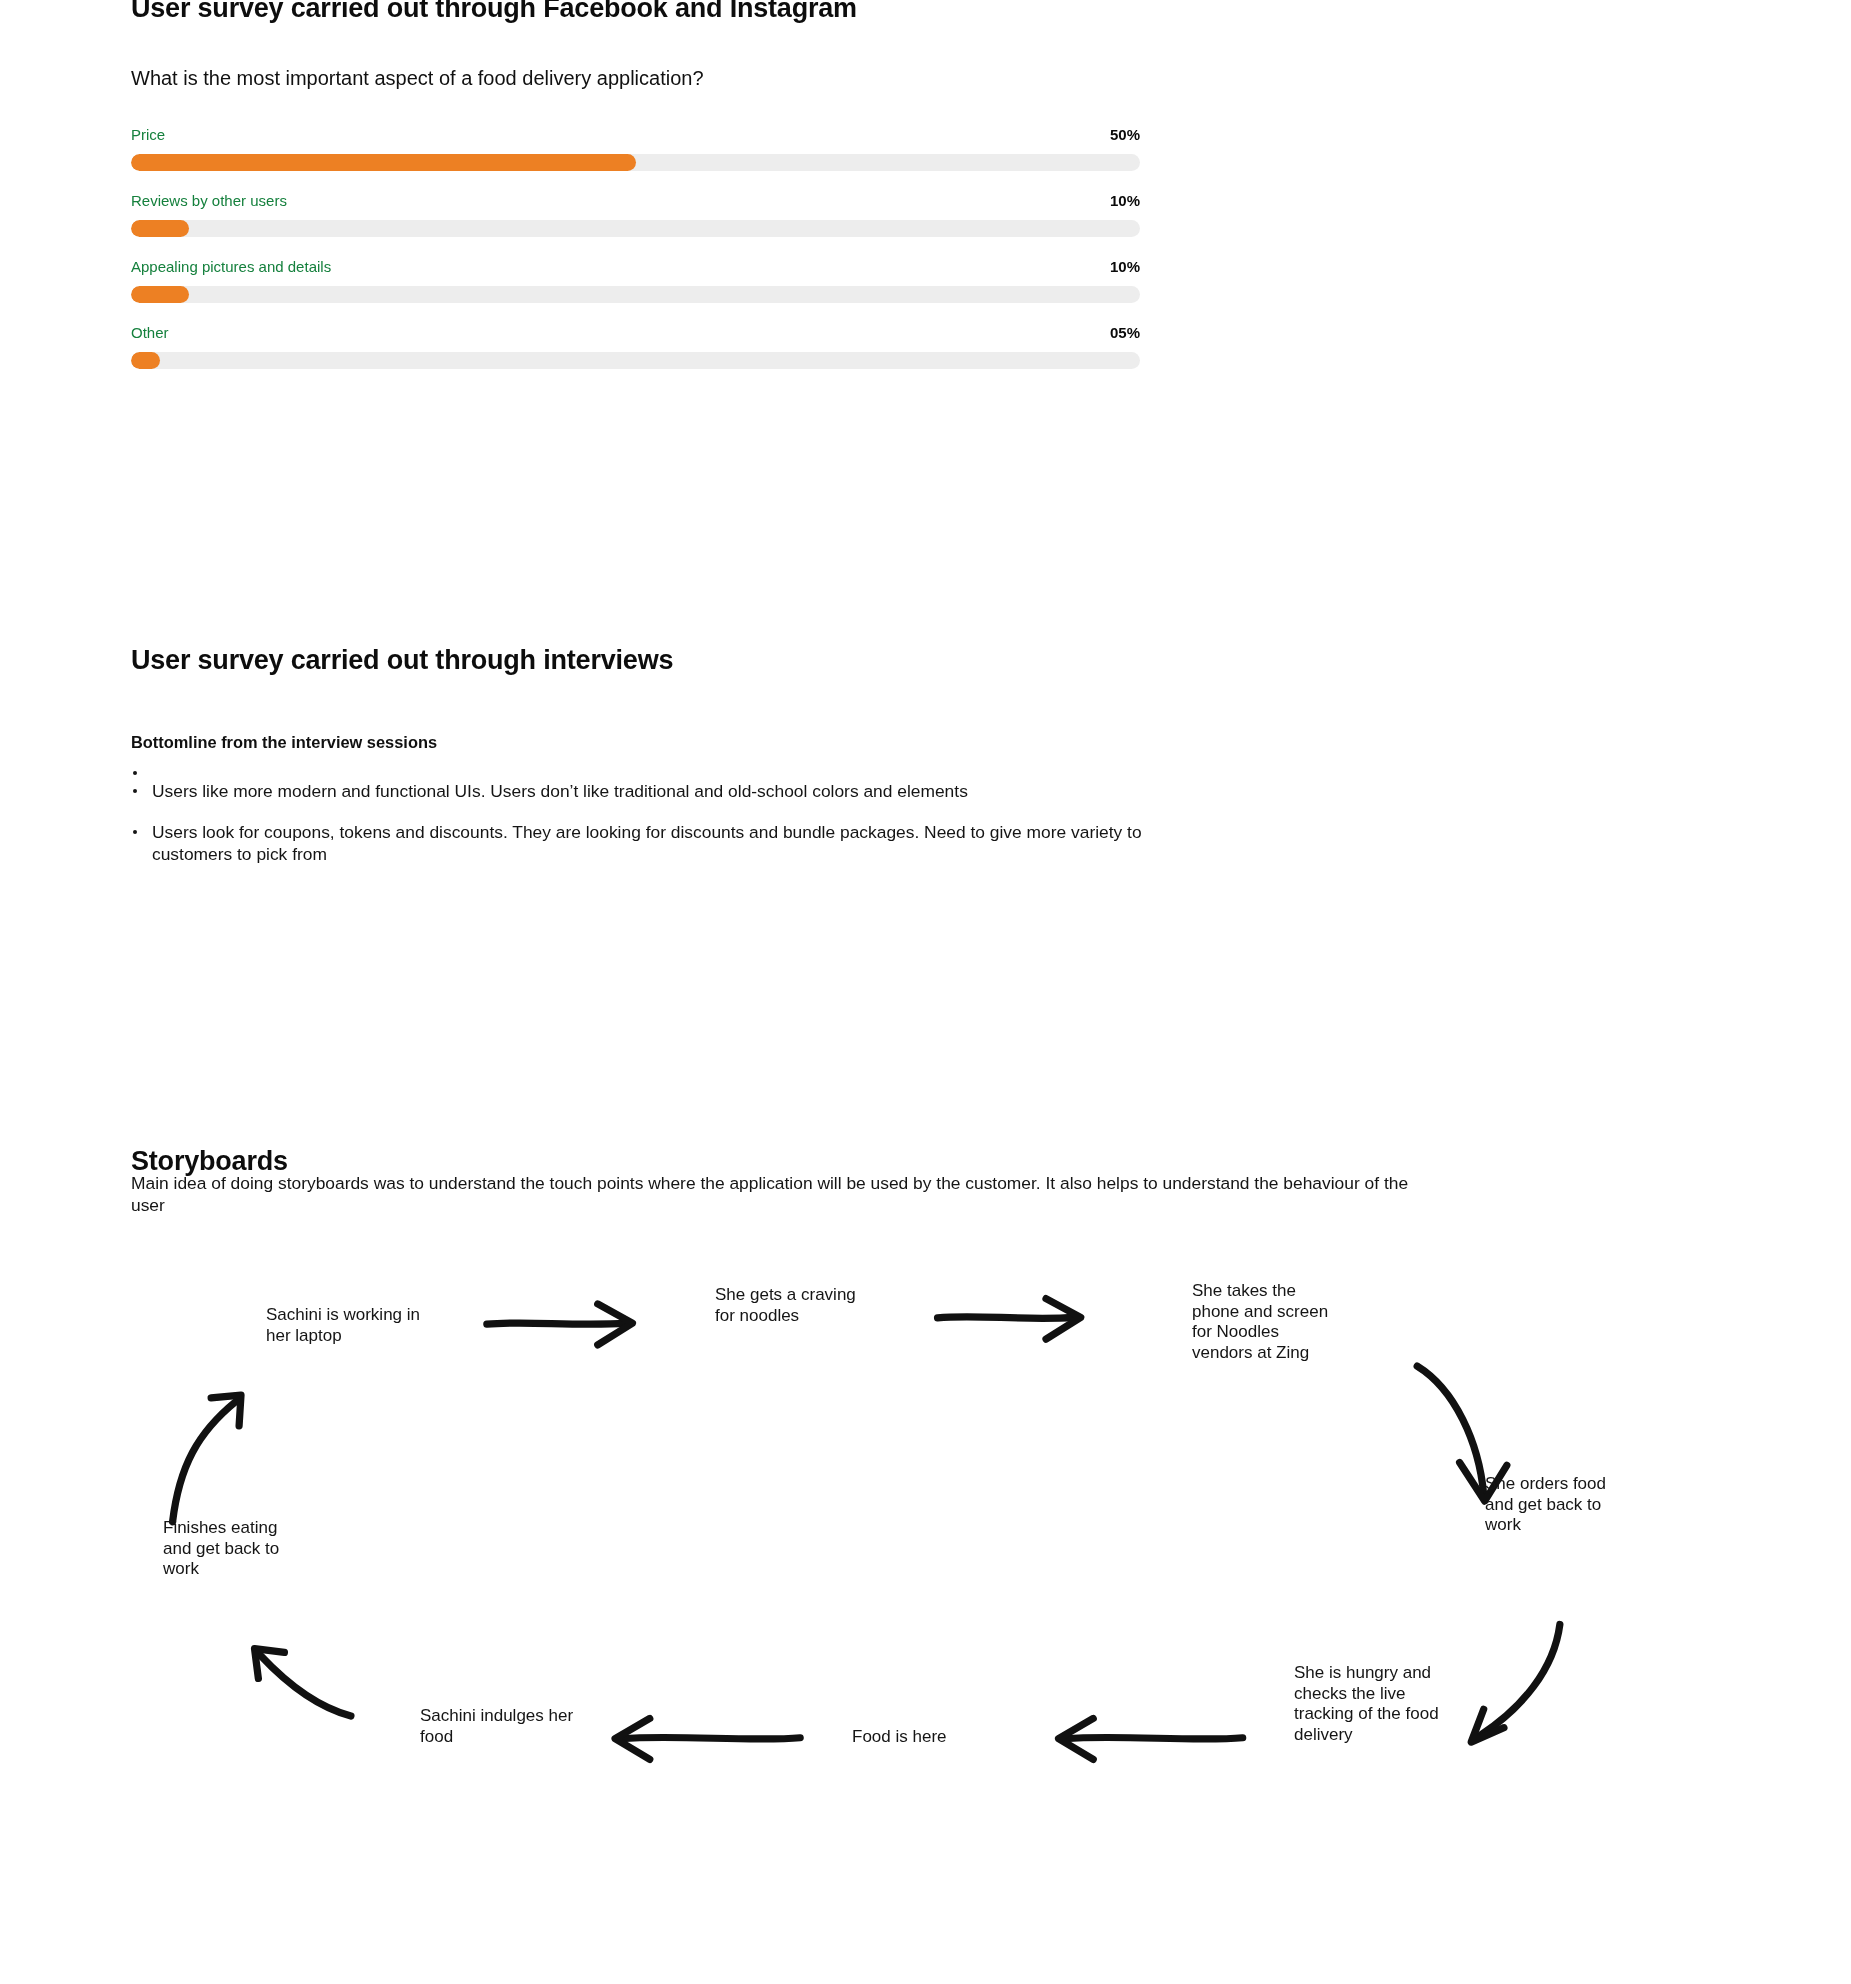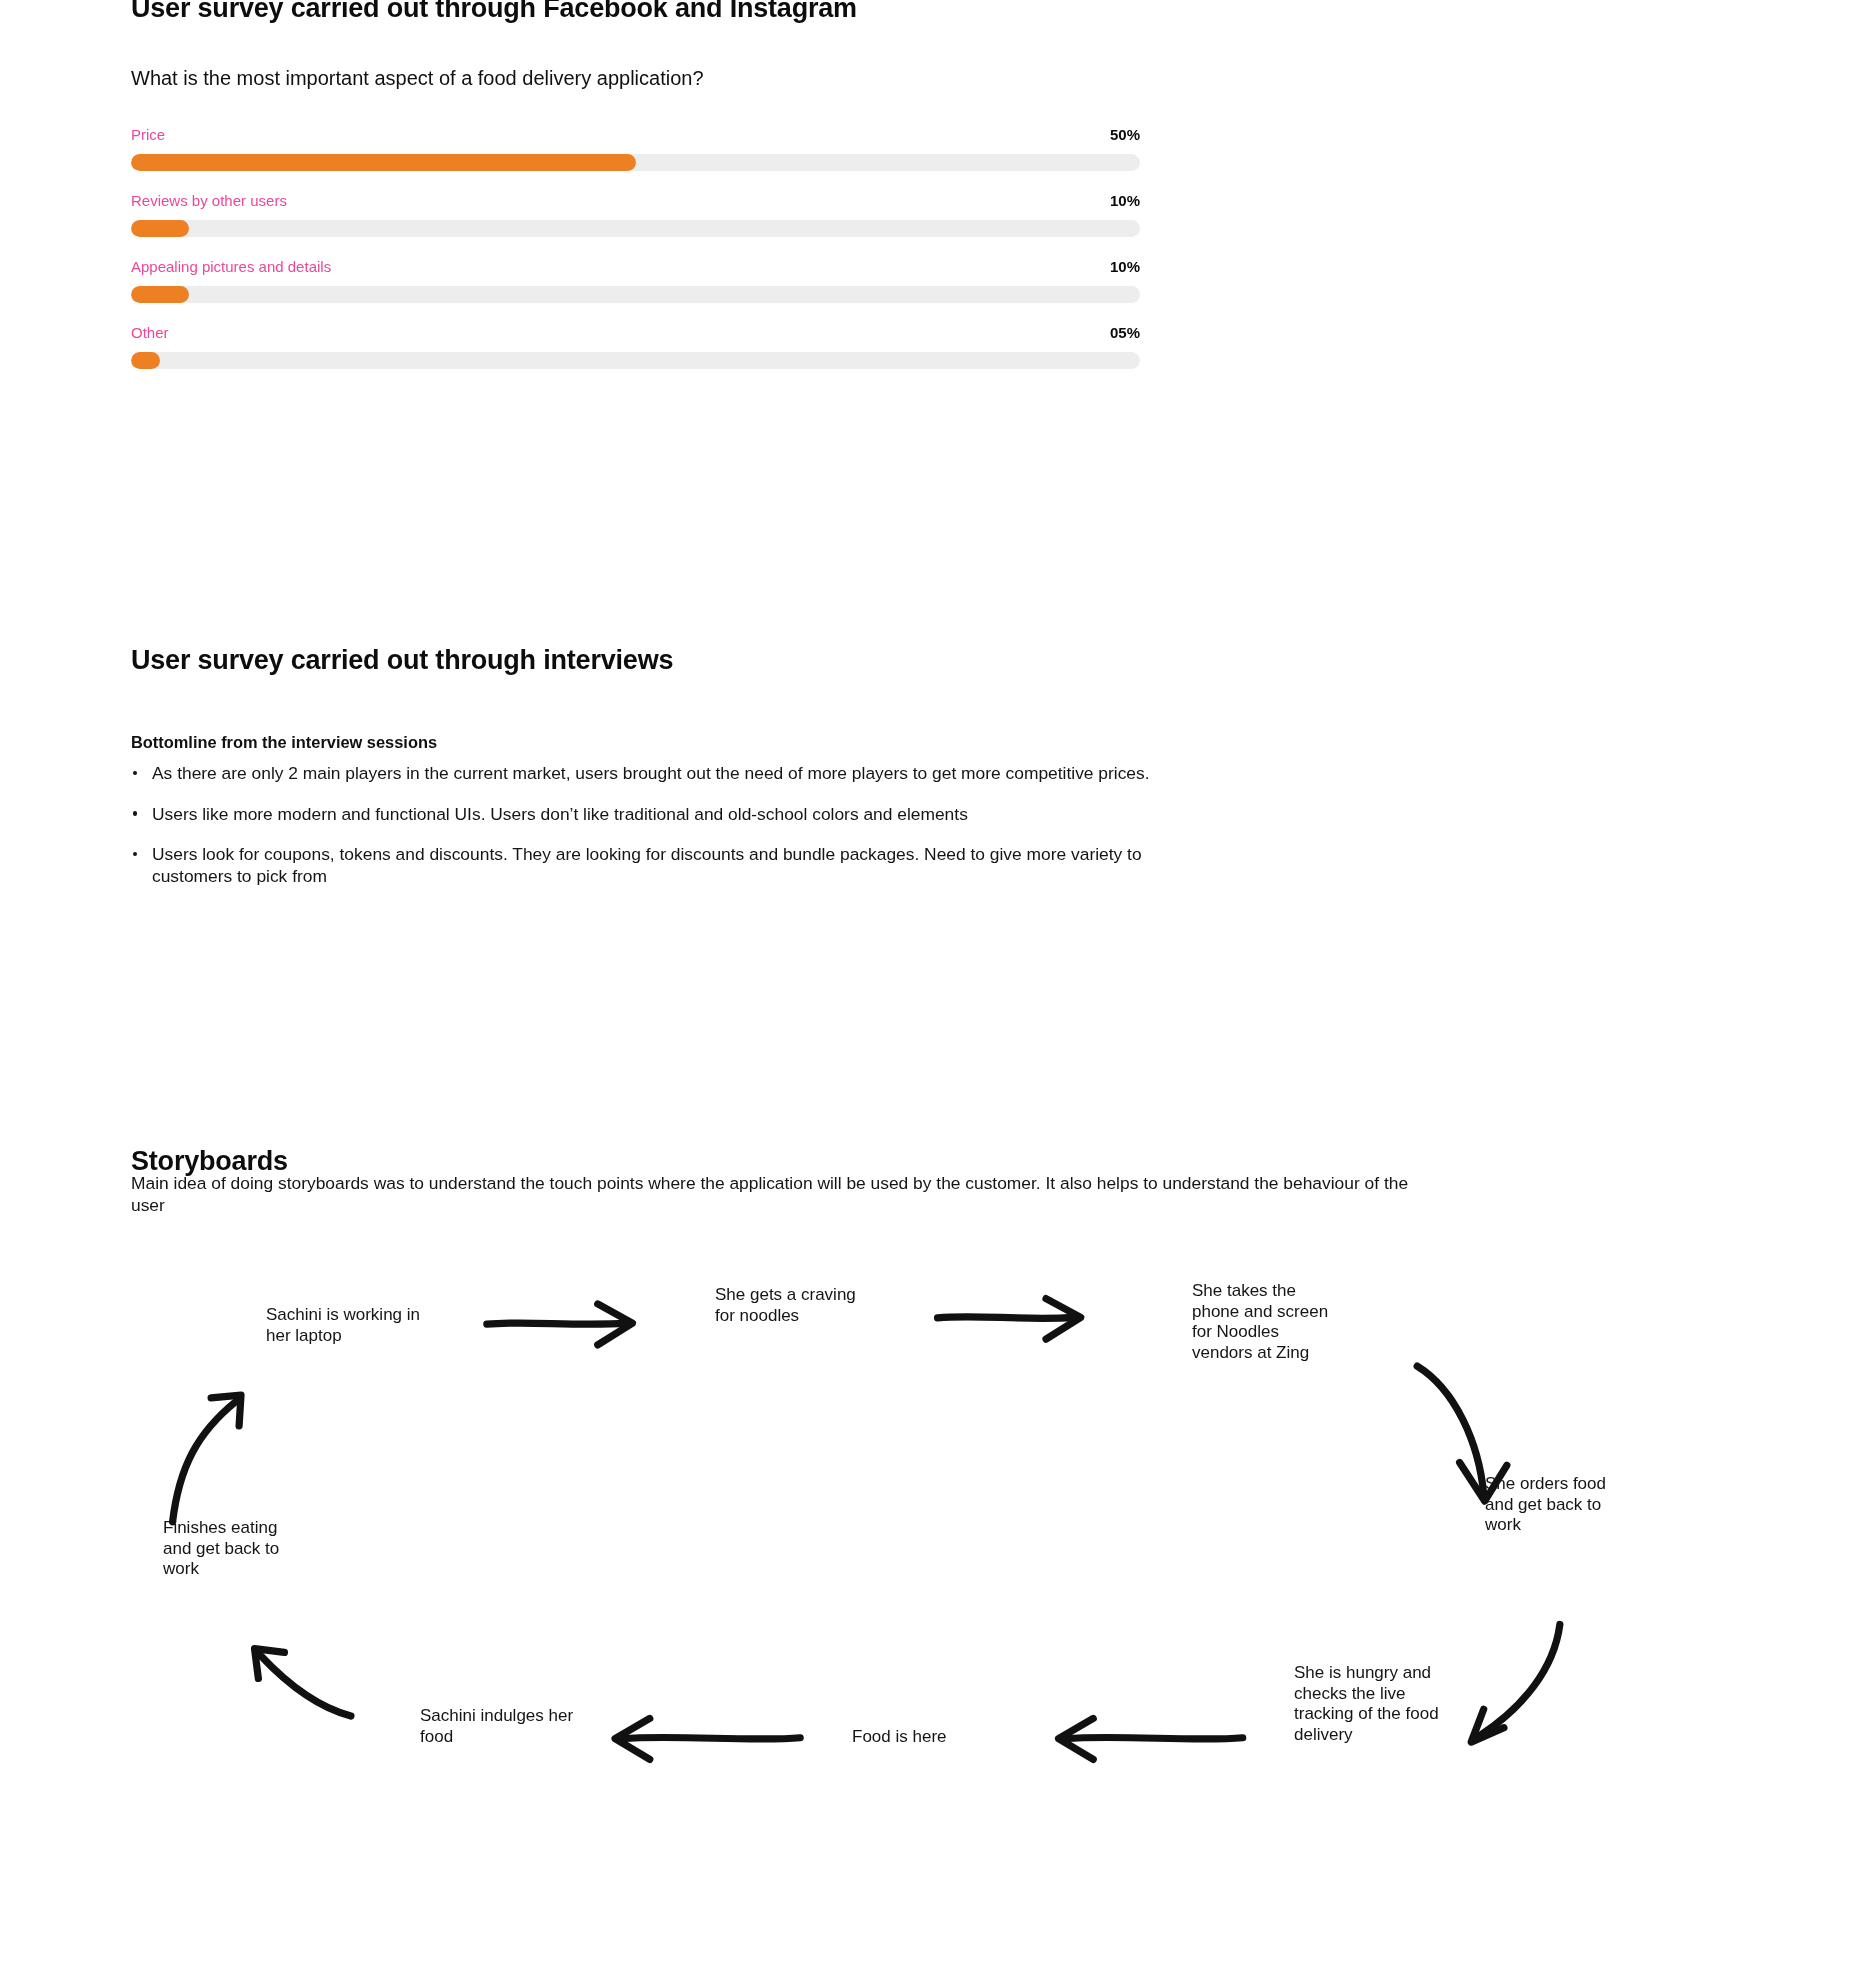--- a/index.html
+++ b/index.html
@@ -66,21 +66,21 @@
   }
   .bar-head {
     display: flex;
     justify-content: space-between;
     align-items: flex-end;
     margin-bottom: 10.6px;
   }
   .bar-label {
     font-size: 15px;
     font-weight: 400;
-    color: #ec4899;
+    color: #15803d;
     white-space: nowrap;
   }
   .bar-value {
     font-size: 15px;
     font-weight: 700;
     color: #0a0a0a;
     white-space: nowrap;
   }
   .bar-track {
     position: relative;
@@ -193,21 +193,21 @@
           <div class="bar-fill" style="background: rgb(237, 128, 35); width: 2.9%;"></div>
         </div>
       </div>
     </div>
 
   <div class="h1" style="left:131px; top:645px;">User survey carried out through interviews</div>
 
   <div class="h3" style="left:131px; top:733px;">Bottomline from the interview sessions</div>
 
   <div class="bullets">
-      <div class="bullet"><span class="dot"></span><span>As there are only 2 main players in the current market, users brought out the need of more players to get more competitive prices.</span></div>
+      <div class="bullet"><span class="dot"></span></div>
       <div class="bullet"><span class="dot"></span><span>Users like more modern and functional UIs. Users don’t like traditional and old-school colors and elements</span></div>
       <div class="bullet"><span class="dot"></span><span>Users look for coupons, tokens and discounts. They are looking for discounts and bundle packages. Need to give more variety to customers to pick from</span></div>
     </div>
 
   <div class="h1" style="left:131px; top:1146px;text-align:right;">Storyboards</div>
 
   <div class="body-text" style="left:131px; top:1172px; width:1311px;">Main idea of doing storyboards was to understand the touch points where the application will be used by the customer. It also helps to understand the behaviour of the user</div>
 
   <div id="storyboard">
 

